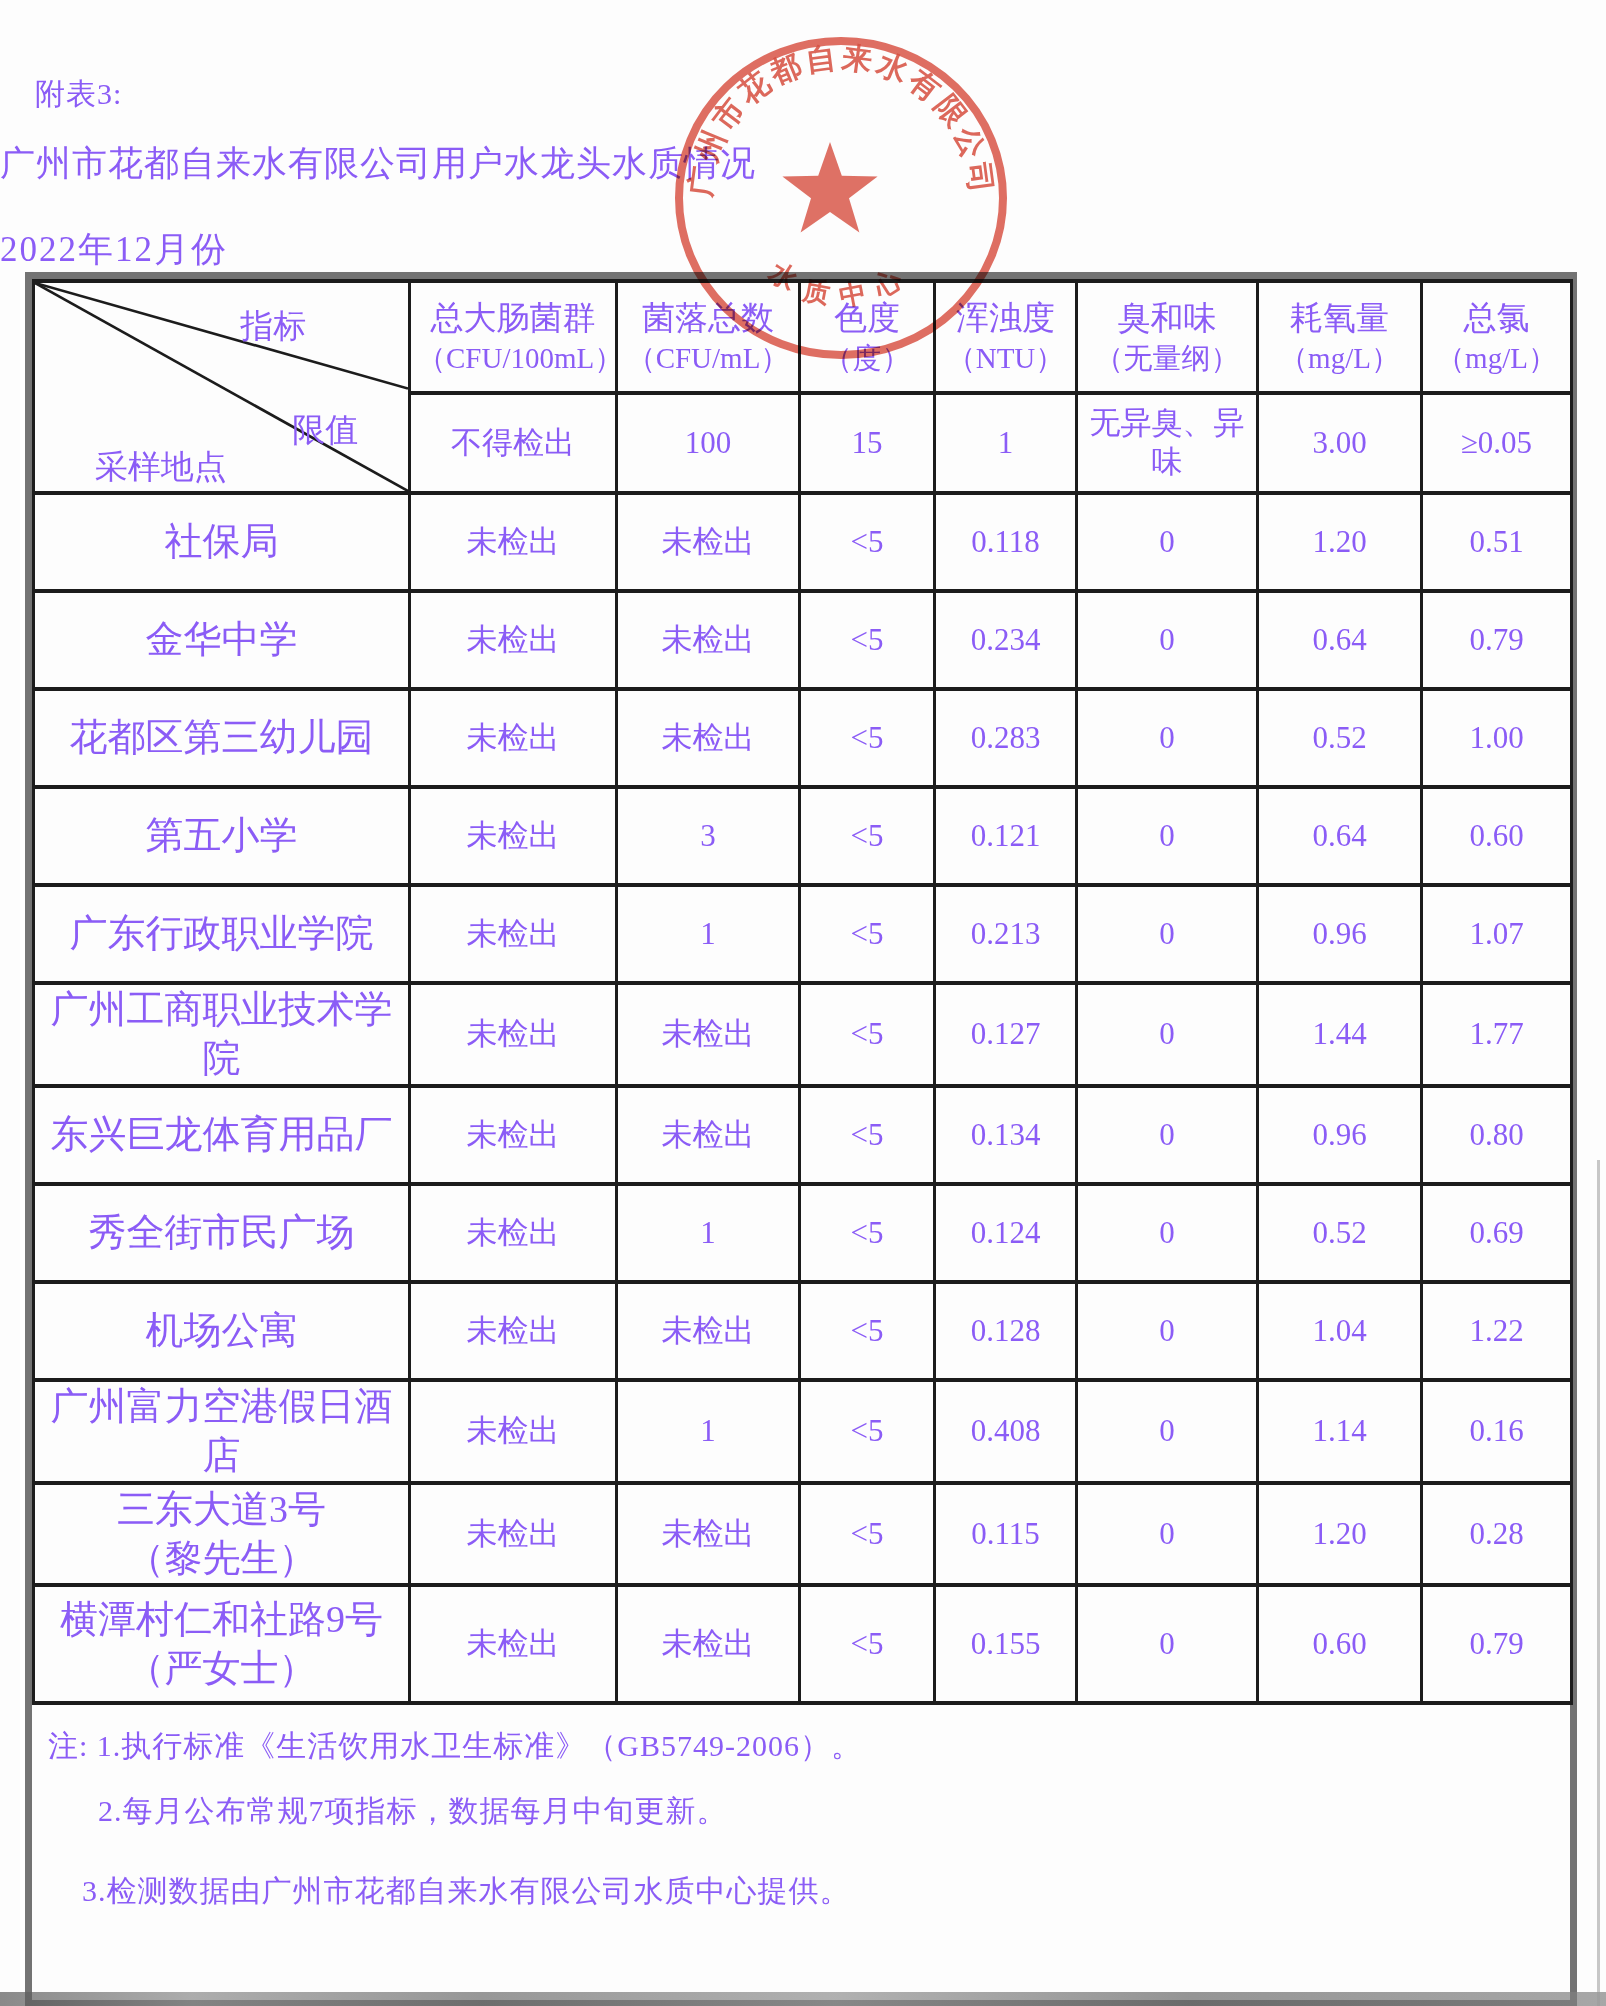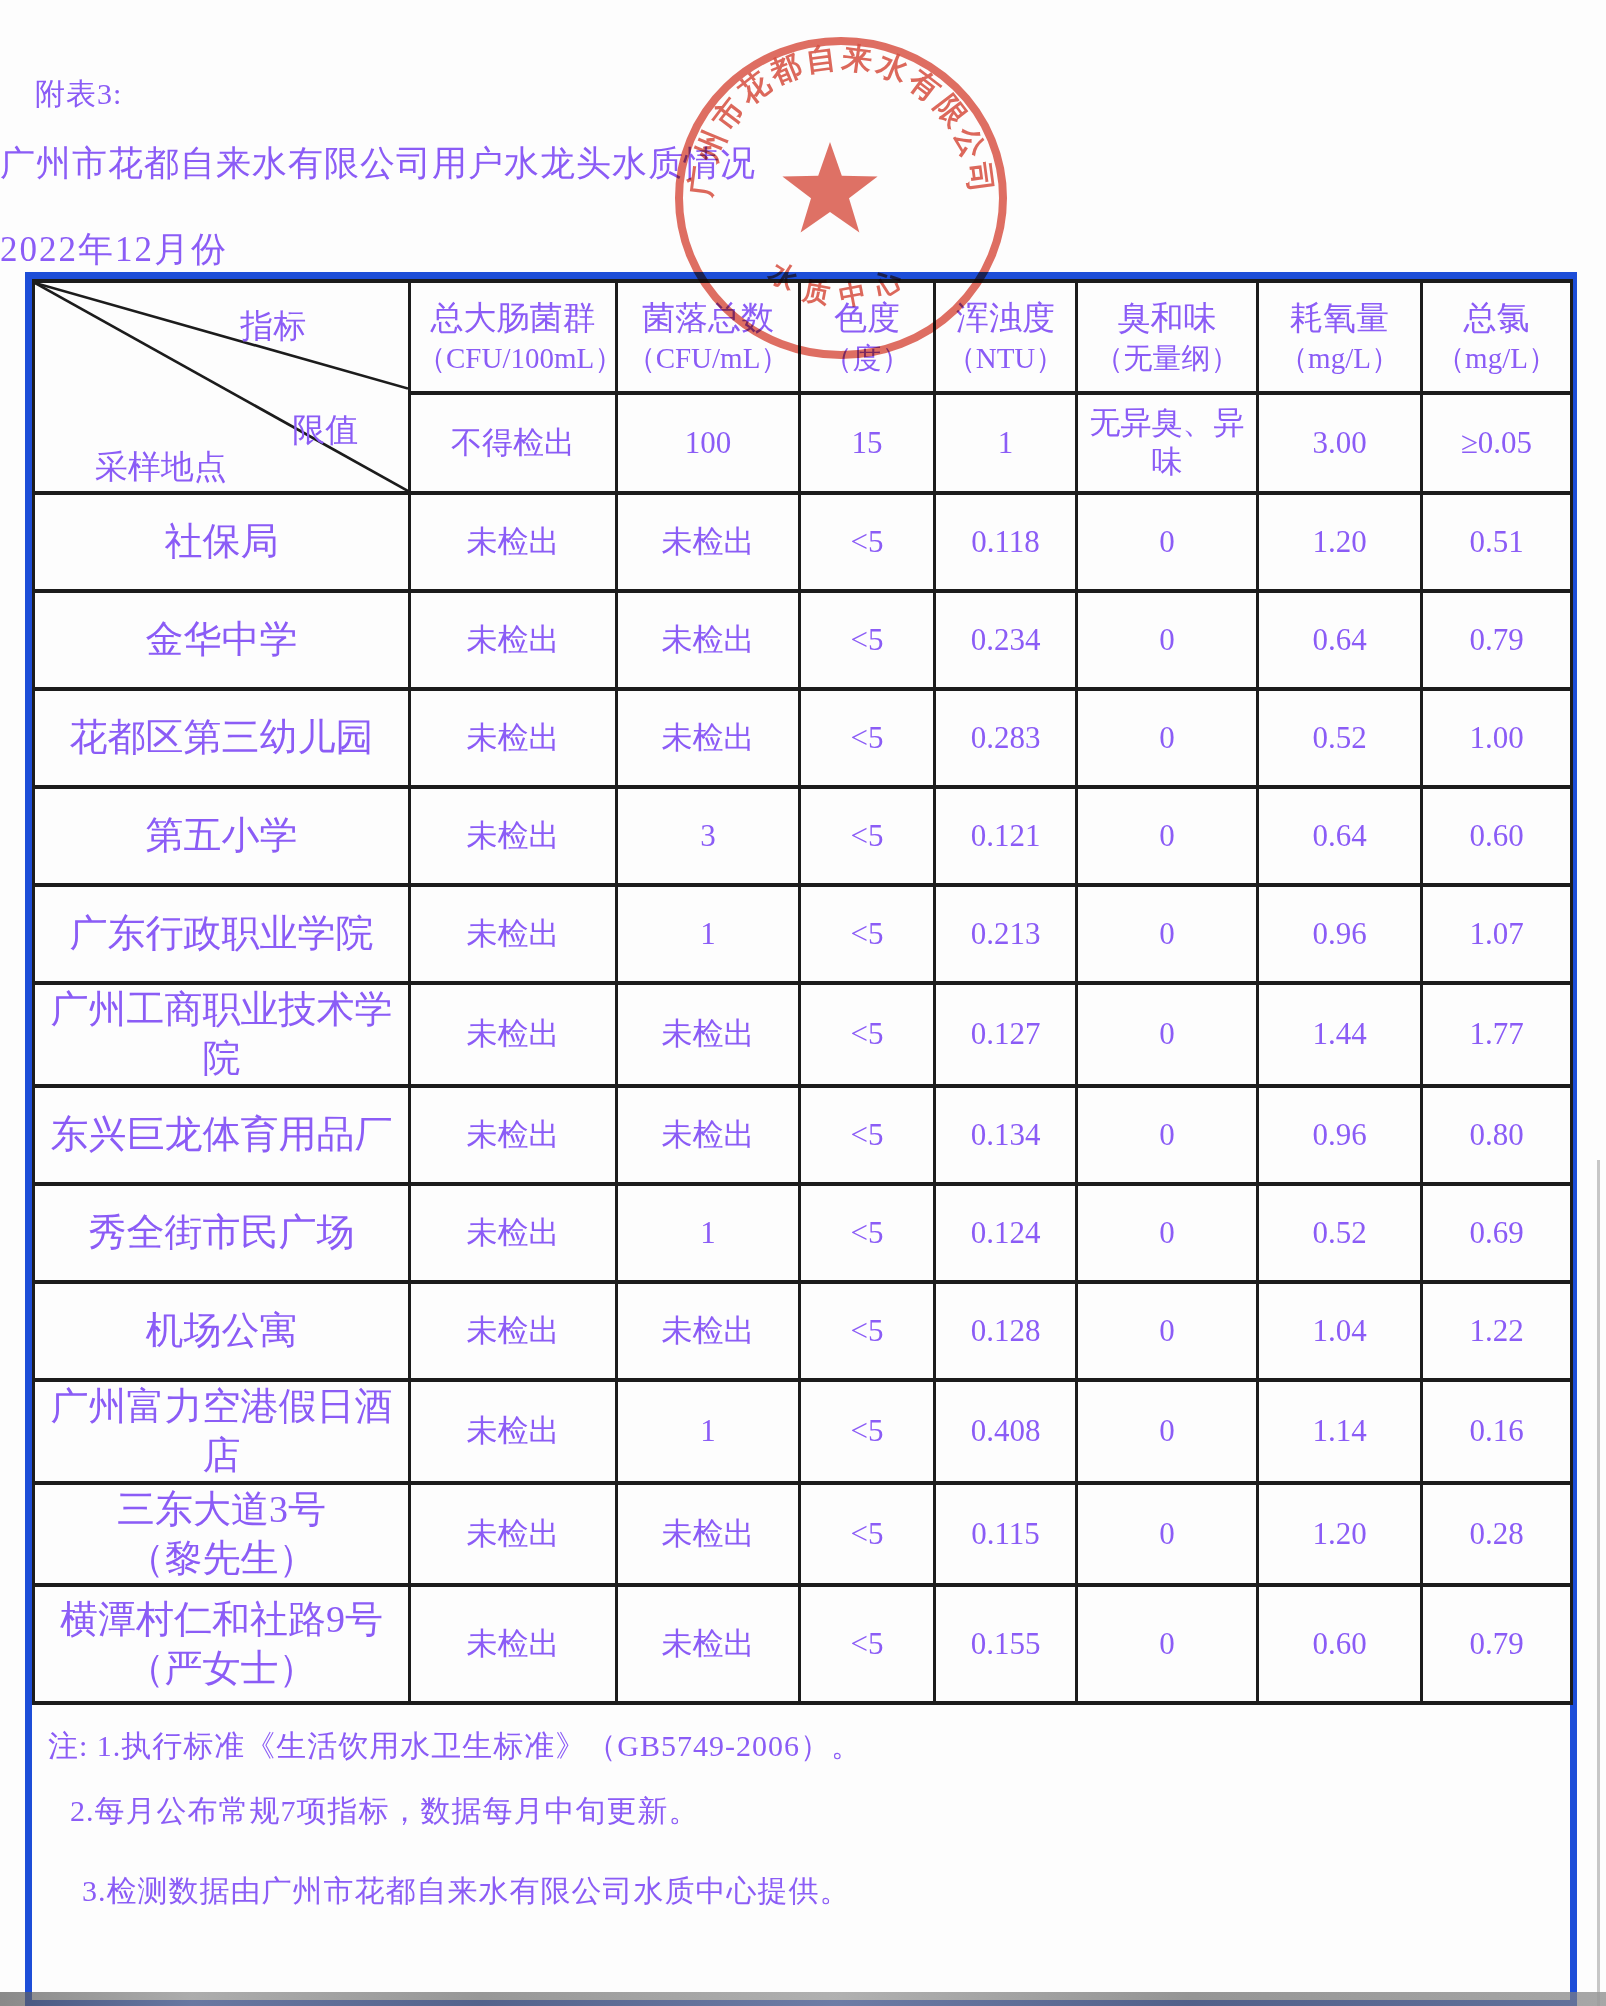--- a/index.html
+++ b/index.html
@@ -4,21 +4,21 @@
 <style>
   html,body{margin:0;padding:0;}
   .page{position:relative;width:1606px;height:2006px;background:#fdfdfd;overflow:hidden;
         font-family:"Liberation Serif","DejaVu Serif",serif;color:#8b5cf6;}
   .annex{position:absolute;left:35px;top:74px;font-size:30px;letter-spacing:1px;}
   .title{position:absolute;left:0;top:140px;width:1606px;margin:0;text-align:left;
          font-size:35px;font-weight:normal;letter-spacing:1px;}
   .subtitle{position:absolute;left:0;top:226px;width:1396px;margin:0;text-align:left;
          font-size:35px;font-weight:normal;letter-spacing:2px;}
 
-  .board{position:absolute;left:25px;top:272px;width:1552px;border:7px solid #1d4ed8;box-sizing:border-box;background:transparent;}
+  .board{position:absolute;left:25px;top:272px;width:1552px;border:7px solid #737373;box-sizing:border-box;background:transparent;}
   table.wq{width:100%;border-collapse:collapse;table-layout:fixed;}
   table.wq td,table.wq th{border:3px solid #1c1c1c;border-top-width:4px;border-bottom-width:4px;
          text-align:center;vertical-align:middle;padding:0 6px;font-weight:normal;box-sizing:border-box;}
   tr.r-head{height:112px;}
   tr.r-limit{height:100px;}
   tbody tr{height:98px;}
   tbody tr:last-child{height:118px;}
   .colname{font-size:33px;line-height:1.25;}
   .unit{font-size:29px;line-height:1.25;}
   tr.r-limit td{font-size:31px;line-height:1.25;}
@@ -30,21 +30,21 @@
   .diag{position:absolute;left:0;top:0;width:100%;height:100%;}
   .diag line{stroke:#1c1c1c;stroke-width:2.6;}
   td.corner span{position:absolute;font-size:33px;white-space:nowrap;}
   .c-ind{left:55%;top:10%;}
   .c-lim{left:69%;top:60%;}
   .c-loc{left:16%;top:78%;}
 
   .notes{position:relative;height:295px;margin-left:10px;}
   .notes p{position:absolute;margin:0;font-size:30px;white-space:nowrap;letter-spacing:1px;}
   .n1{left:6px;top:21px;}
-  .n2{left:28px;top:86px;}
+  .n2{left:56px;top:86px;}
   .n3{left:40px;top:166px;}
 
   .stamp{position:absolute;left:666px;top:32px;width:350px;height:336px;
          mix-blend-mode:multiply;opacity:.92;pointer-events:none;}
   .stamp .ring{fill:none;stroke:#d5402f;stroke-width:8;stroke-opacity:.82;}
   .stamp .star{fill:#d5402f;fill-opacity:.8;}
   .stamp text{fill:#d5402f;fill-opacity:.85;font-family:"Liberation Serif","DejaVu Serif",serif;}
   .s-arc{font-size:30px;letter-spacing:4px;font-weight:bold;}
   .s-bot{font-size:27px;letter-spacing:13px;font-weight:bold;}
 

